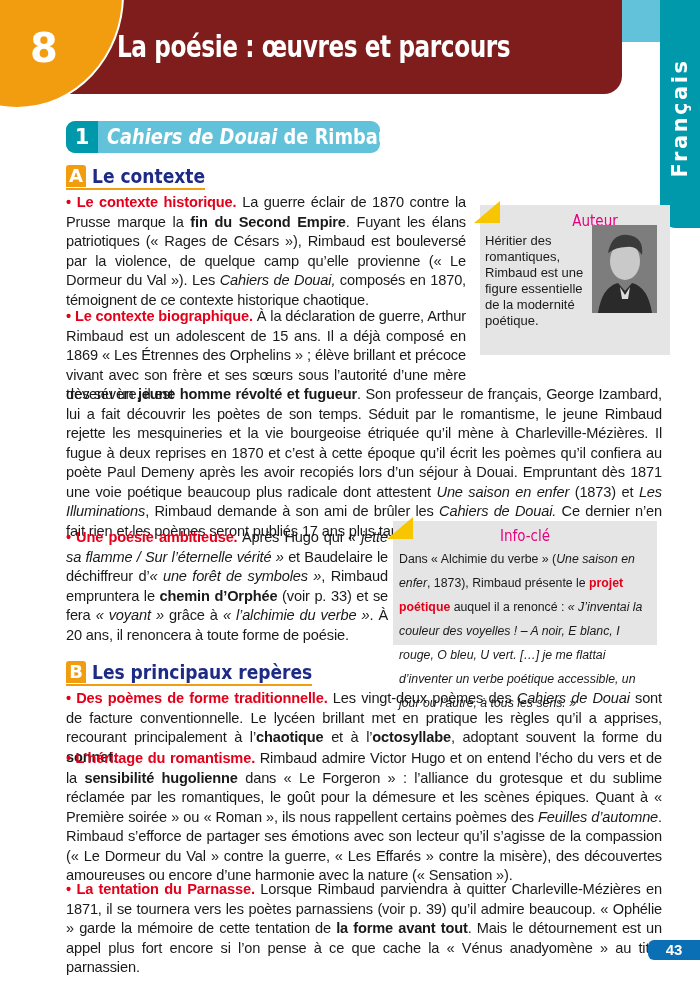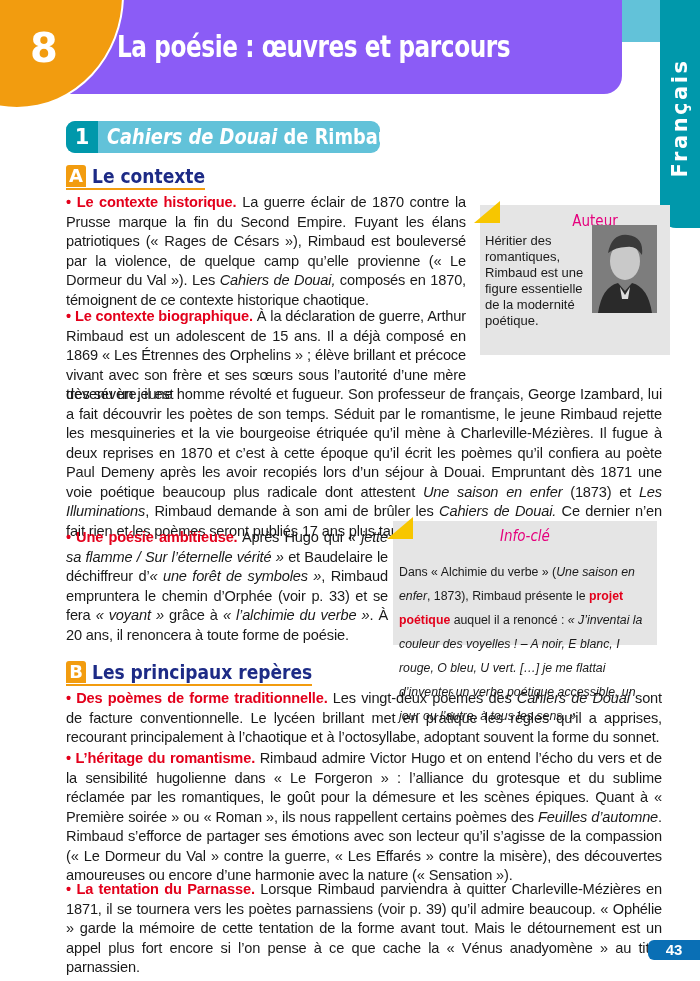--- a/index.html
+++ b/index.html
@@ -1,19 +1,19 @@
 <!DOCTYPE html>
 <html><head>
 <meta charset="utf-8">
 <style>
   html, body { margin:0; padding:0; }
   body { width:700px; height:981px; position:relative; overflow:hidden; background:#ffffff;
          font-family:"Liberation Sans Narrow","Liberation Sans", sans-serif; color:#1a1a1a; }
   .light-band { position:absolute; left:540px; top:0; width:125px; height:42px; background:#62c2d9; }
-  .header-bar { position:absolute; left:0; top:0; width:622px; height:94px; background:#8b5cf6;
+  .header-bar { position:absolute; left:0; top:0; width:622px; height:94px; background:#7f1d1d;
                 border-bottom-right-radius:18px; }
   .chapter-circle { position:absolute; left:-90px; top:-120px; width:210px; height:225px; border-radius:50%;
                     background:#f29c0f; border:2px solid #fff; }
   .chapter-num { position:absolute; left:19px; top:18px; width:50px; text-align:center; color:#fff;
                  font-family:"DejaVu Sans", sans-serif; font-weight:bold; font-size:40px; line-height:60px; }
   .page-title { position:absolute; left:117px; top:22px; color:#fff; font-family:"DejaVu Sans Condensed","DejaVu Sans", sans-serif;
                 font-weight:bold; font-size:30px; letter-spacing:-0.5px; line-height:50px; white-space:nowrap; transform:scaleX(0.86); transform-origin:left center; }
   .side-tab { position:absolute; left:660px; top:0; width:40px; height:228px; background:#0098ab;
               border-bottom-left-radius:16px; }
   .side-tab-label { position:absolute; left:50%; top:118px; transform:translate(-50%,-50%) rotate(-90deg);
@@ -22,21 +22,21 @@
   .sec1 { position:absolute; left:66px; top:121px; height:32px; display:flex; border-radius:9px; overflow:hidden; background:#62c2d9; }
   .sec1-num { width:32px; background:#0098ab; color:#fff; font-weight:bold; font-size:21px; line-height:32px; text-align:center; font-family:"DejaVu Sans", sans-serif; }
   .sec1-title { padding:0 10px 0 10px; color:#fff; font-weight:bold; font-size:22px; line-height:32px; font-family:"DejaVu Sans Condensed","DejaVu Sans", sans-serif; transform:scaleX(0.9); transform-origin:left center; width:262px; white-space:nowrap; }
 
   .subhead { position:absolute; left:66px; display:flex; align-items:center; border-bottom:2px solid #f29c0f; height:24px; }
   .sub-letter { background:#f29c0f; color:#fff; font-weight:bold; font-size:18px; width:20px; height:22px; line-height:22px; text-align:center; border-radius:3px 3px 0 0; font-family:"DejaVu Sans", sans-serif; }
   .sub-title { color:#1d2b86; font-weight:bold; font-size:19px; margin-left:6px; line-height:22px; font-family:"DejaVu Sans Condensed","DejaVu Sans", sans-serif; }
 
   .para { position:absolute; font-size:14.6px; line-height:19.5px; text-align:justify; letter-spacing:-0.15px; }
   .red { color:#e3001b; font-weight:bold; }
-  b { font-weight:normal;margin-top:18px; }
+  b { font-weight:bold;margin-top:18px; }
   i { font-style:italic; }
 
   .box { position:absolute; background:#e5e5e5; }
   .box-tri { position:absolute; width:0; height:0; border-left:26px solid transparent; border-bottom:22px solid #f7c600; }
   .box-title { text-align:center; color:#e5007d; font-size:15px; font-family:"DejaVu Sans Condensed","DejaVu Sans", sans-serif; }
   .auteur-name { color:#e3001b; font-weight:bold; font-size:13px; line-height:16px; }
   .auteur-text { font-size:13px; line-height:16px; }
   .portrait { position:absolute; left:112px; top:20px; width:65px; height:88px; background:linear-gradient(#8a8a8a,#6e6e6e); }
   .info-text { font-size:12.3px; line-height:24px; padding:0 12px; }
   .page-num { position:absolute; left:648px; top:940px; width:52px; height:20px; background:#0a6fb5;
@@ -94,21 +94,21 @@
     </svg>
   </div>
 </div>
 
 <div class="para" style="left:66px; top:528px; width:322px;">
   <span class="red">• Une poésie ambitieuse.</span><span> Après Hugo qui </span><i>« jette sa flamme / Sur l’éternelle vérité »</i><span> et Baudelaire le déchiffreur d’</span><i>« une forêt de symboles »</i><span>, Rimbaud empruntera le </span><b>chemin d’Orphée</b><span> (voir p. 33) et se fera </span><i>« voyant »</i><span> grâce à </span><i>« l’alchimie du verbe »</i><span>. À 20 ans, il renoncera à toute forme de poésie.</span>
 </div>
 
 <div class="box" style="left:393px; top:521px; width:264px; height:124px;">
   <div class="box-tri" style="left:-6px; top:-4px;"></div>
-  <div class="box-title" style="margin-top:6px; margin-bottom:15px;font-style:italic;">Info-clé</div>
+  <div class="box-title" style="margin-top:6px; margin-bottom:2px;">Info-clé</div>
   <div class="info-text" style="padding:0 6px;">
     <span>Dans « Alchimie du verbe » (</span><i>Une saison en enfer</i><span>, 1873), Rimbaud présente le </span><span class="red">projet poétique</span><span> auquel il a renoncé : </span><i>« J’inventai la couleur des voyelles ! – A noir, E blanc, I rouge, O bleu, U vert. […] je me flattai d’inventer un verbe poétique accessible, un jour ou l’autre, à tous les sens. »</i>
   </div>
 </div>
 
 <div class="subhead" style="top:660px;">
   <div class="sub-letter">B</div>
   <div class="sub-title">Les principaux repères</div>
 </div>
 

